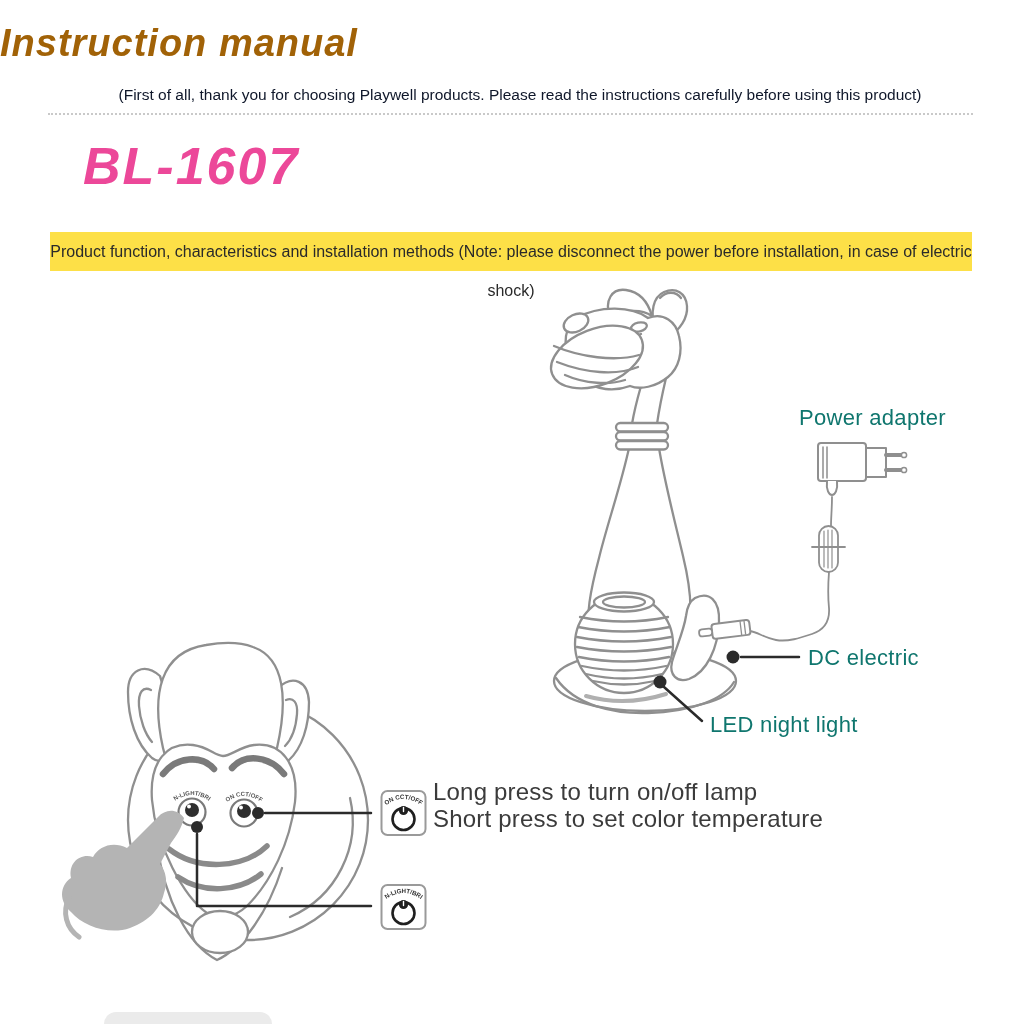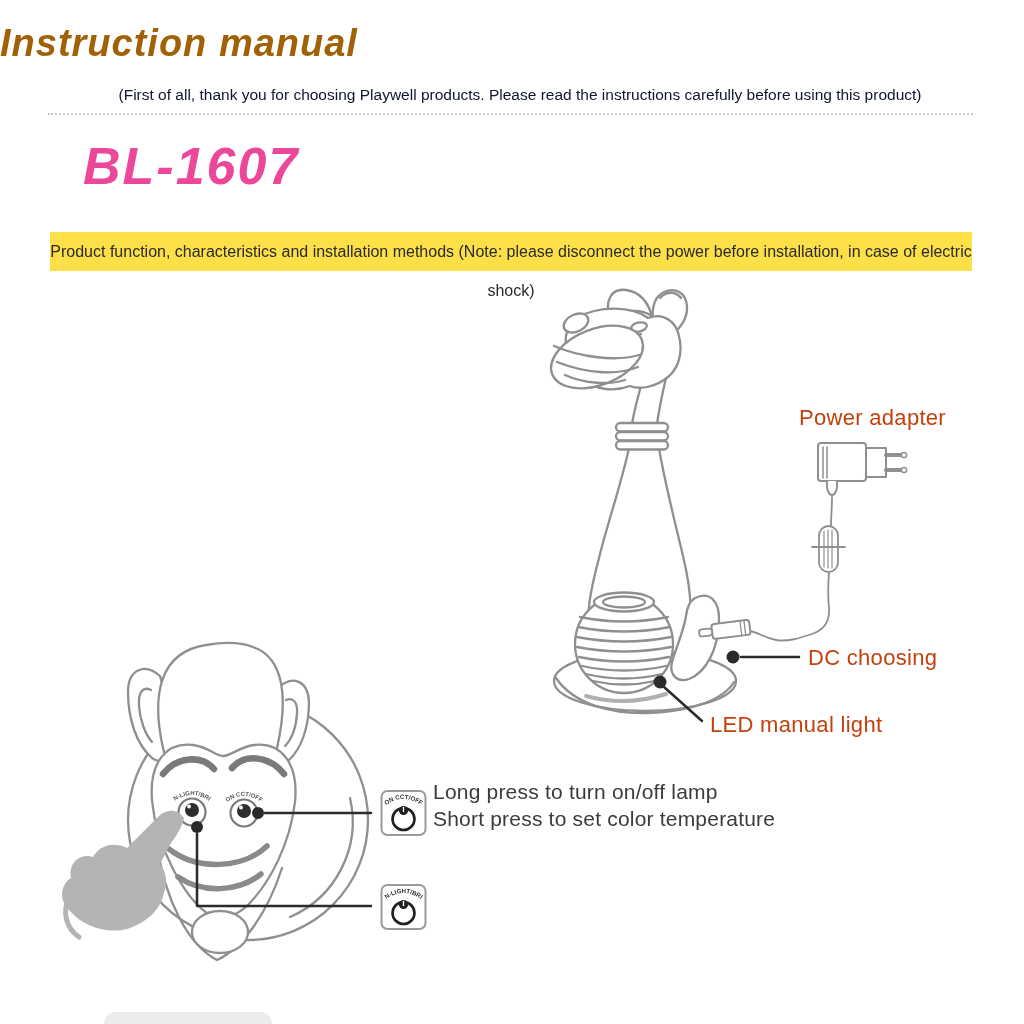--- a/index.html
+++ b/index.html
@@ -9,22 +9,22 @@
   .title{top:22px;left:0;width:1024px;text-align:left;
          font-size:38px;font-weight:bold;font-style:italic;letter-spacing:1px;color:#a16207;}
   .subtitle{top:86px;left:8px;width:1024px;text-align:center;
             font-size:15.5px;color:#0f172a;}
   .rule{top:113px;left:48px;width:925px;border-top:2px dotted #c9c9c9;height:0;}
   .model{top:136px;left:83px;font-size:52px;font-weight:bold;font-style:italic;
          letter-spacing:2px;color:#ec4899;}
   .features{top:140px;left:500px;font-size:22px;font-weight:bold;line-height:23.5px;color:#1c1c1c;}
   .bar{top:208px;left:50px;width:922px;height:39px;background:#fde047;margin-top:24px;}
   .bar-text{width:100%;text-align:center;line-height:39px;font-size:16px;color:#2a2a2a;}
-  .anno{font-size:21px;color:#c2410c;letter-spacing:0.3px;}
-  .instr{font-size:21px;line-height:27px;color:#3b3b3b;letter-spacing:0.2px;}
+  .anno{font-size:21px;color:#0f766e;letter-spacing:0.3px;}
+  .instr{font-size:24px;line-height:27px;color:#3b3b3b;letter-spacing:0.2px;}
   .footshape{top:1012px;left:104px;width:168px;height:12px;background:#ebebeb;
              border-radius:12px 12px 0 0;}
   svg{position:absolute;top:0;left:0;}
   svg text{font-family:"Liberation Sans", sans-serif;}
 </style>
 </head>
 <body>
 
 <div class="abs title">Instruction manual</div>
 <div class="abs subtitle">(First of all, thank you for choosing Playwell products. Please read the instructions carefully before using this product)</div>
@@ -180,22 +180,22 @@
       <path d="M 403.5,901.5 L 403.5,905.5" stroke="#fff" stroke-width="1.4"></path>
       <path id="chip2-arc" d="M 385,900 Q 403.5,886 422,900" stroke="none"></path>
       <text text-anchor="middle" font-size="6.2" font-weight="bold" fill="#333" stroke="none">
         <textPath href="#chip2-arc" startOffset="50%">N-LIGHT/BRI</textPath>
       </text>
     </g>
   </g>
 </svg>
 
 <div class="abs anno" style="top:405px;left:799px;font-size:22px;">Power adapter</div>
-<div class="abs anno" style="top:645px;left:808px;font-size:22px;">DC choosing</div>
-<div class="abs anno" style="top:712px;left:710px;font-size:22px;">LED manual light</div>
+<div class="abs anno" style="top:645px;left:808px;font-size:22px;">DC electric</div>
+<div class="abs anno" style="top:712px;left:710px;font-size:22px;">LED night light</div>
 
 <div class="abs instr" style="top:778px;left:433px;">
   <div>Long press to turn on/off lamp</div>
   <div>Short press to set color temperature</div>
 </div>
 <div class="abs instr" style="top:883px;left:433px;">
 </div>
 
 <div class="abs footshape"></div>
 

